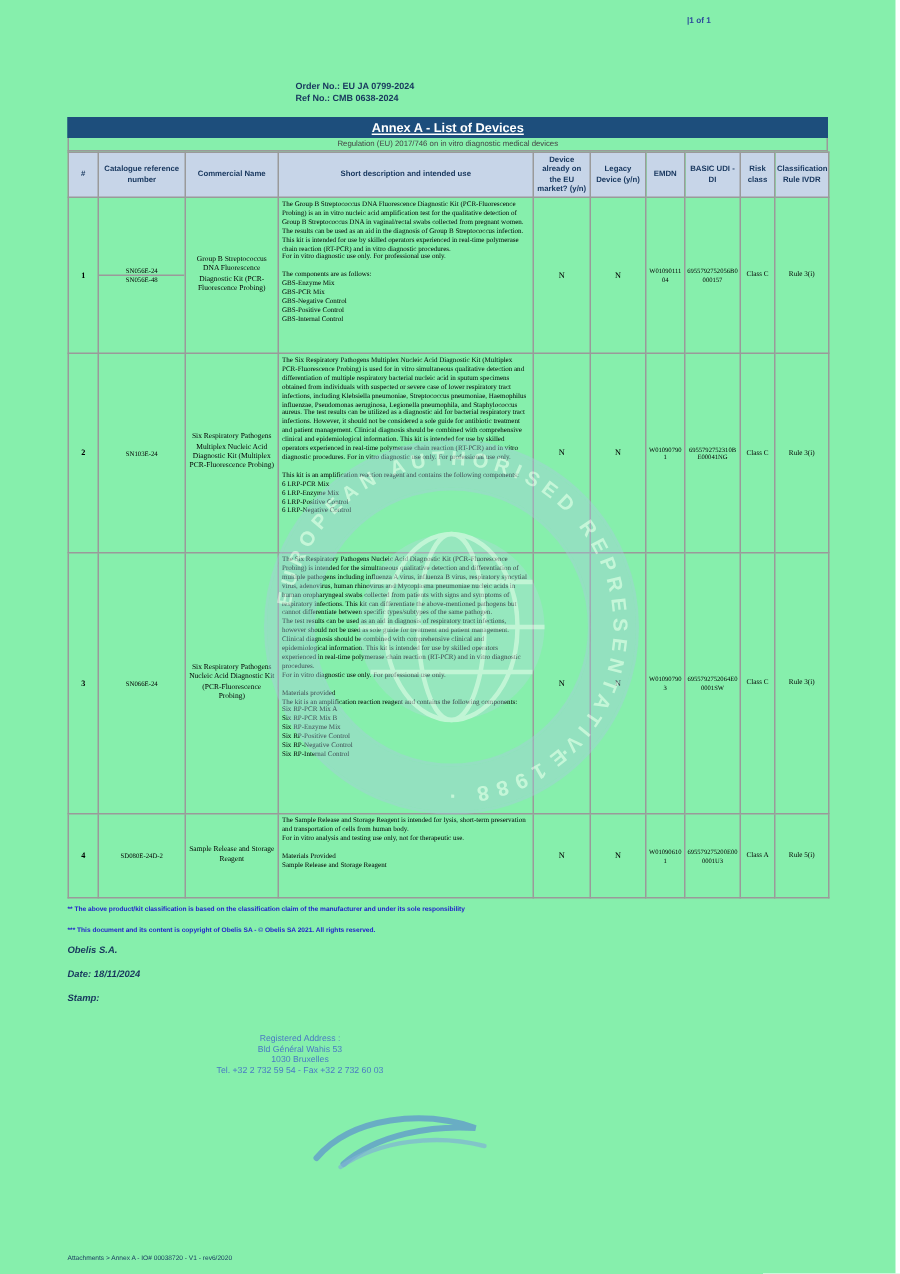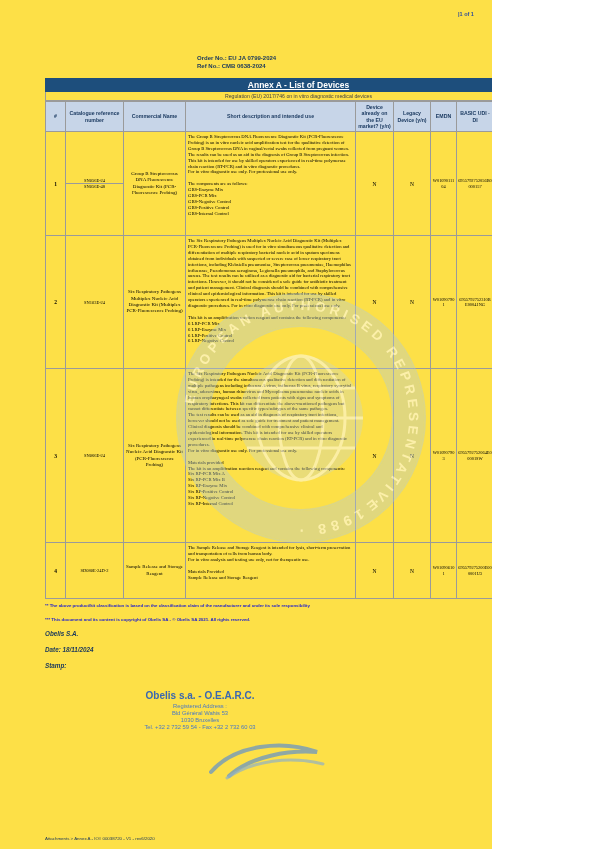--- a/index.html
+++ b/index.html
@@ -1,20 +1,20 @@
 <!DOCTYPE html>
 <html><head>
 <meta charset="utf-8">
 <style>
   * { margin: 0; padding: 0; box-sizing: border-box; }
   html,body { background:#ffffff; }
   .page {
     position: relative;
-    width: 492px; height: 849px;
-    background: #fde047;
+    width: 597px; height: 849px;
+    background: #86efac;
     font-family: "Liberation Sans", sans-serif;
     overflow: hidden;
   }
   .page-indicator {
     position: absolute; top: 11px; left: 458px;
     font-size: 5.5px; font-weight: bold; color: #2d4b9b;
   }
   .order-block {
     position: absolute; top: 54px; left: 197px;
     font-size: 6px; font-weight: bold; color: #17365d; line-height: 8px;
@@ -252,21 +252,20 @@
     <div class="note">*** This document and its content is copyright of Obelis SA - © Obelis SA 2021. All rights reserved.</div>
   </div>
 
   <div class="sig-block">
     <div class="sig-line">Obelis S.A.</div>
     <div class="sig-line">Date: 18/11/2024</div>
     <div class="sig-line">Stamp:</div>
   </div>
 
   <div class="stamp-block">
-    <div class="stamp-name">Obelis s.a. - O.E.A.R.C.</div>
     <div class="stamp-line">Registered Address :</div>
     <div class="stamp-line">Bld Général Wahis 53</div>
     <div class="stamp-line">1030 Bruxelles</div>
     <div class="stamp-line">Tel. +32 2 732 59 54 - Fax +32 2 732 60 03</div>
   </div>
 
   <svg class="stamp-swirl" viewBox="0 0 130 44">
     <path d="M6,34 C30,6 78,2 112,14 C84,12 46,18 24,38" fill="none" stroke="#5b8fd0" stroke-width="4" stroke-linecap="round" opacity="0.8"></path>
     <path d="M22,40 C48,22 86,18 118,26" fill="none" stroke="#7fa9dc" stroke-width="3" stroke-linecap="round" opacity="0.7"></path>
   </svg>

